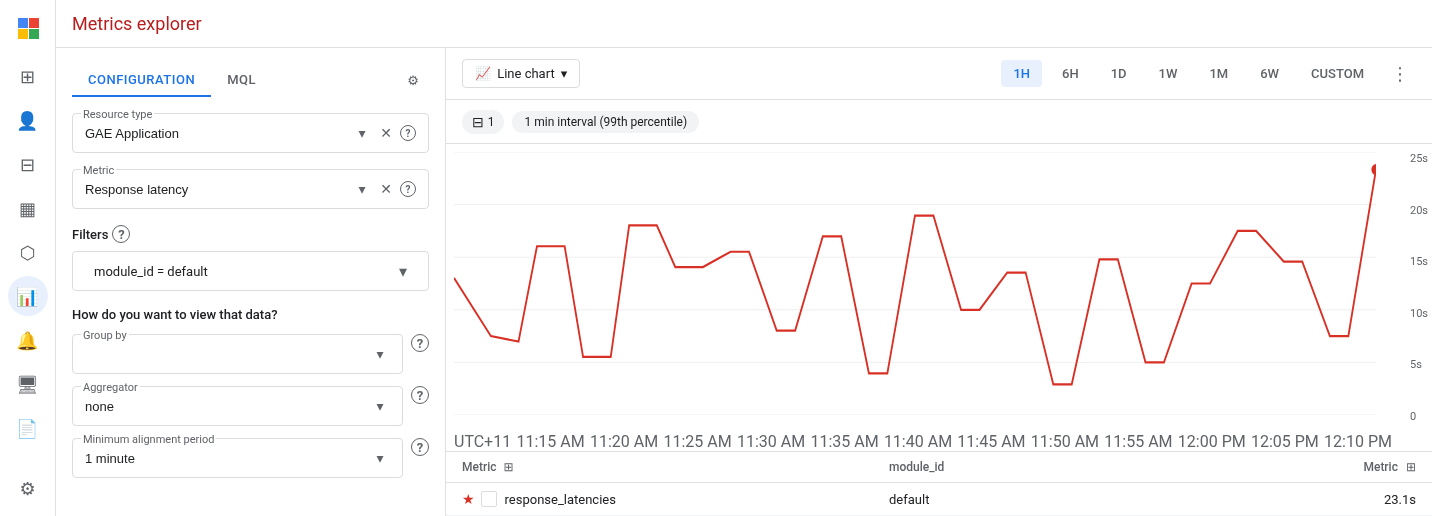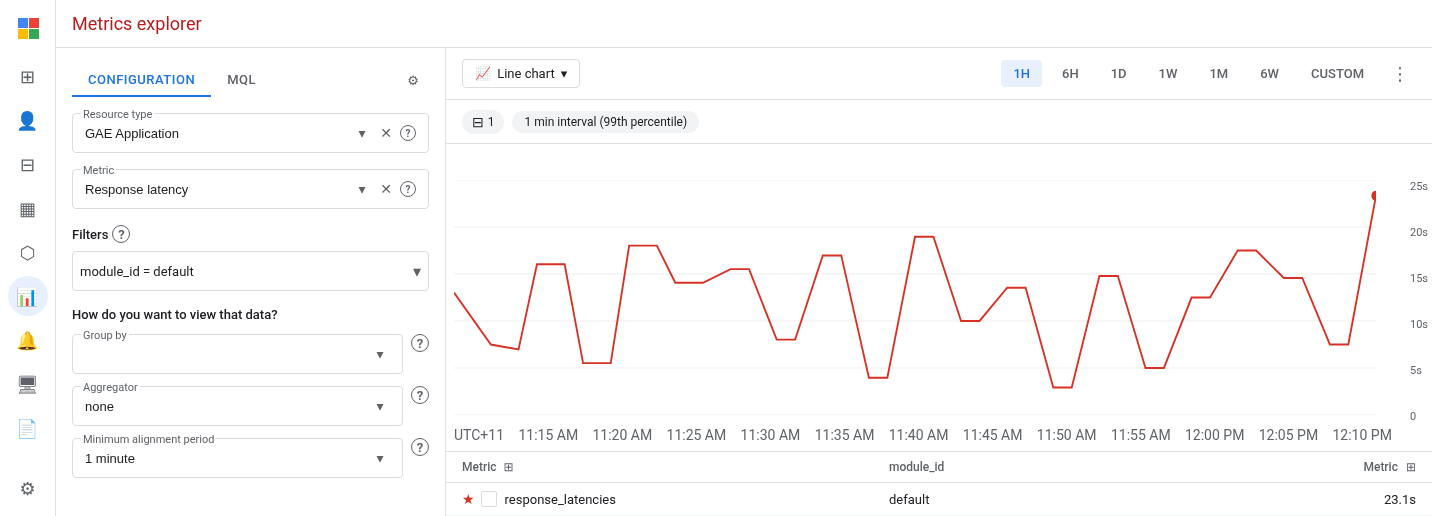--- a/index.html
+++ b/index.html
@@ -31,21 +31,21 @@
     .gear-icon { width: 32px; height: 32px; display: flex; align-items: center; justify-content: center; cursor: pointer; color: #5f6368; border-radius: 50%; }
 
     
     .field-group { margin-bottom: 16px; }
     .select-actions { display: flex; align-items: center; gap: 4px; }
     .icon-btn { width: 20px; height: 20px; display: flex; align-items: center; justify-content: center; cursor: pointer; color: #5f6368; font-size: 14px; border-radius: 50%; }
 
     
     .section-title { font-size: 13px; font-weight: 500; color: #202124; margin-bottom: 8px; display: flex; align-items: center; gap: 4px; }
     .help-icon { width: 18px; height: 18px; display: flex; align-items: center; justify-content: center; color: #5f6368; font-size: 13px; cursor: pointer; border-radius: 50%; border: 1px solid #5f6368; line-height: 1; font-weight: 700; }
-    .filter-row { border: 1px solid #dadce0; border-radius: 4px; padding: 8px 7px; display: flex; align-items: center; height: 40px; margin-bottom: 8px; }
+    .filter-row { border: 1px solid #dadce0; border-radius: 4px; padding: 8px 21px; display: flex; align-items: center; height: 40px; margin-bottom: 8px; }
     .filter-text { flex: 1; font-size: 13px; color: #202124; }
     .chevron-down { color: #5f6368; font-size: 16px; }
     .add-filter-btn { display: flex; align-items: center; gap: 6px; color: #1a73e8; font-size: 13px; font-weight: 500; cursor: pointer; padding: 4px 0; }
 
     
     .view-question { font-size: 13px; font-weight: 500; color: #202124; margin: 16px 0 12px 0; }
 
     
     .right-panel { flex: 1; display: flex; flex-direction: column; overflow: hidden; }
 
@@ -218,21 +218,21 @@
       <div class="chart-legend-bar">
         <div class="filter-badge">
           <span style="font-size:14px;">⊟</span>
           <span>1</span>
         </div>
         <div class="interval-badge">1 min interval (99th percentile)</div>
       </div>
 
       <div style="flex:1; display:flex; flex-direction:column; overflow:hidden;">
 
-        <div style="flex:1; position:relative; padding:8px 21px 8px 8px;margin-top:28px;">
+        <div style="flex:1; position:relative; padding:8px 21px 8px 8px;">
 
           <div style="position:absolute; right:4px; top:8px; bottom:28px; display:flex; flex-direction:column; justify-content:space-between; font-size:11px; color:#5f6368;">
             <span>25s</span>
             <span>20s</span>
             <span>15s</span>
             <span>10s</span>
             <span>5s</span>
             <span>0</span>
           </div>
 
@@ -243,21 +243,21 @@
             <line x1="0" y1="96" x2="1000" y2="96" stroke="#e0e0e0" stroke-width="0.5"></line>
             <line x1="0" y1="144" x2="1000" y2="144" stroke="#e0e0e0" stroke-width="0.5"></line>
             <line x1="0" y1="192" x2="1000" y2="192" stroke="#e0e0e0" stroke-width="0.5"></line>
             <line x1="0" y1="240" x2="1000" y2="240" stroke="#e0e0e0" stroke-width="0.5"></line>
 
             <polyline id="chart-line" fill="none" stroke="#d93025" stroke-width="2" points="0,115 40,168 70,173 90,86 120,86 140,187 170,187 190,67 220,67 240,105 270,105 300,91 320,91 350,163 370,163 400,77 420,77 450,202 470,202 500,58 520,58 550,144 570,144 600,110 620,110 650,212 670,212 700,98 720,98 750,192 770,192 800,120 820,120 850,72 870,72 900,100 920,100 950,168 970,168 1000,16"></polyline>
 
             <circle cx="1000" cy="16" r="5" fill="#d93025"></circle>
           </svg>
 
-          <div style="position:absolute; bottom:0; left:8px; right:40px; height:24px; display:flex; justify-content:space-between; font-size:14px; color:#5f6368;">
+          <div style="position:absolute; bottom:0; left:8px; right:40px; height:24px; display:flex; justify-content:space-between; font-size:16px; color:#5f6368;align-items:flex-end;">
             <span>UTC+11</span>
             <span>11:15 AM</span>
             <span>11:20 AM</span>
             <span>11:25 AM</span>
             <span>11:30 AM</span>
             <span>11:35 AM</span>
             <span>11:40 AM</span>
             <span>11:45 AM</span>
             <span>11:50 AM</span>
             <span>11:55 AM</span>

